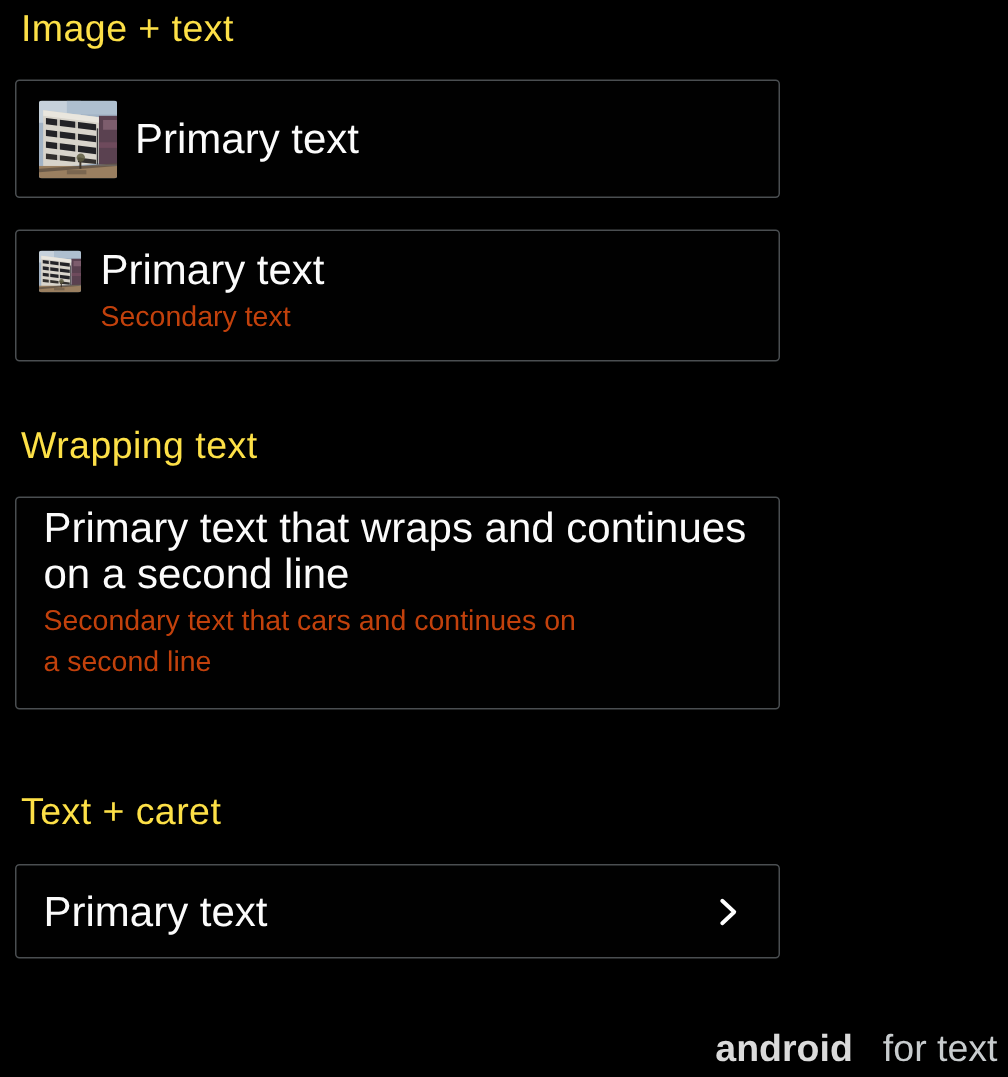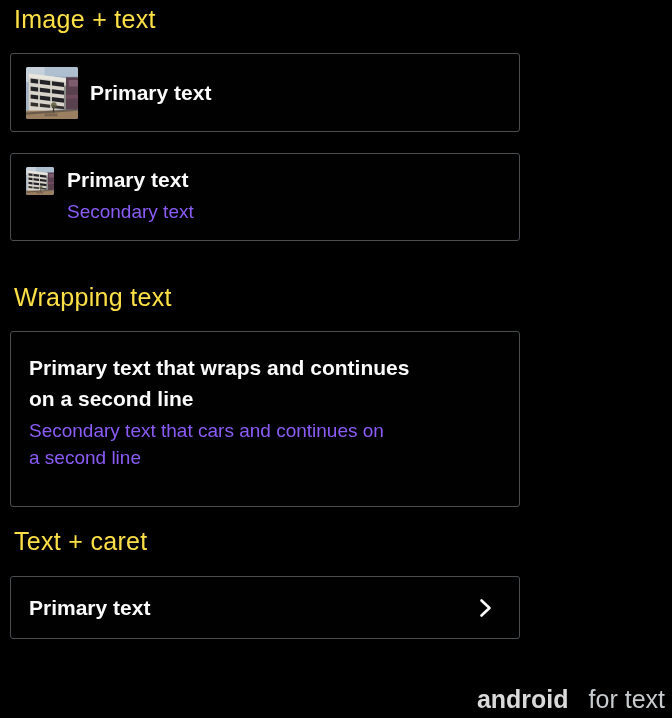--- a/index.html
+++ b/index.html
@@ -9,25 +9,25 @@
   .sec-title{position:absolute;left:14px;margin:0;font-size:25px;line-height:30px;
              font-weight:400;color:#fde047;letter-spacing:.3px;}
   .t1{top:4px}
   .t2{top:282px}
   .t3{top:526px}
 
   .card{position:absolute;left:10px;width:510px;box-sizing:border-box;background:#010101;
         border:1px solid #4a4e51;border-radius:3px;display:flex;align-items:center;}
   .c1{top:53px;height:79px;padding-left:15px;gap:12px;}
   .c2{top:153px;height:88px;align-items:flex-start;padding:12px 0 0 15px;gap:13px;}
-  .c3{top:331px;height:176px;display:block;padding:20px 18px 0 18px;}
+  .c3{top:331px;height:142px;display:block;padding:4px 18px 0 18px;}
   .c4{top:576px;height:63px;justify-content:space-between;padding:0 27px 0 18px;}
 
-  .primary{font-size:21px;color:#fbfbfb;font-weight:700;}
-  .secondary{font-size:19px;color:#8b5cf6;font-weight:400;}
+  .primary{font-size:28px;color:#fbfbfb;font-weight:400;}
+  .secondary{font-size:19px;color:#c2410c;font-weight:400;}
   .wrap{white-space:pre-line;}
 
   .c2 .texts{display:flex;flex-direction:column;}
   .c2 .primary{line-height:28px;}
   .c2 .secondary{line-height:25px;margin-top:5px;}
   .c3 .primary{margin:0;line-height:31px;}
   .c3 .secondary{margin:3px 0 0;line-height:27px;}
 
   .thumb{display:block;flex:none;}
   .thumb svg{display:block;width:100%;height:100%;border-radius:2px;}

